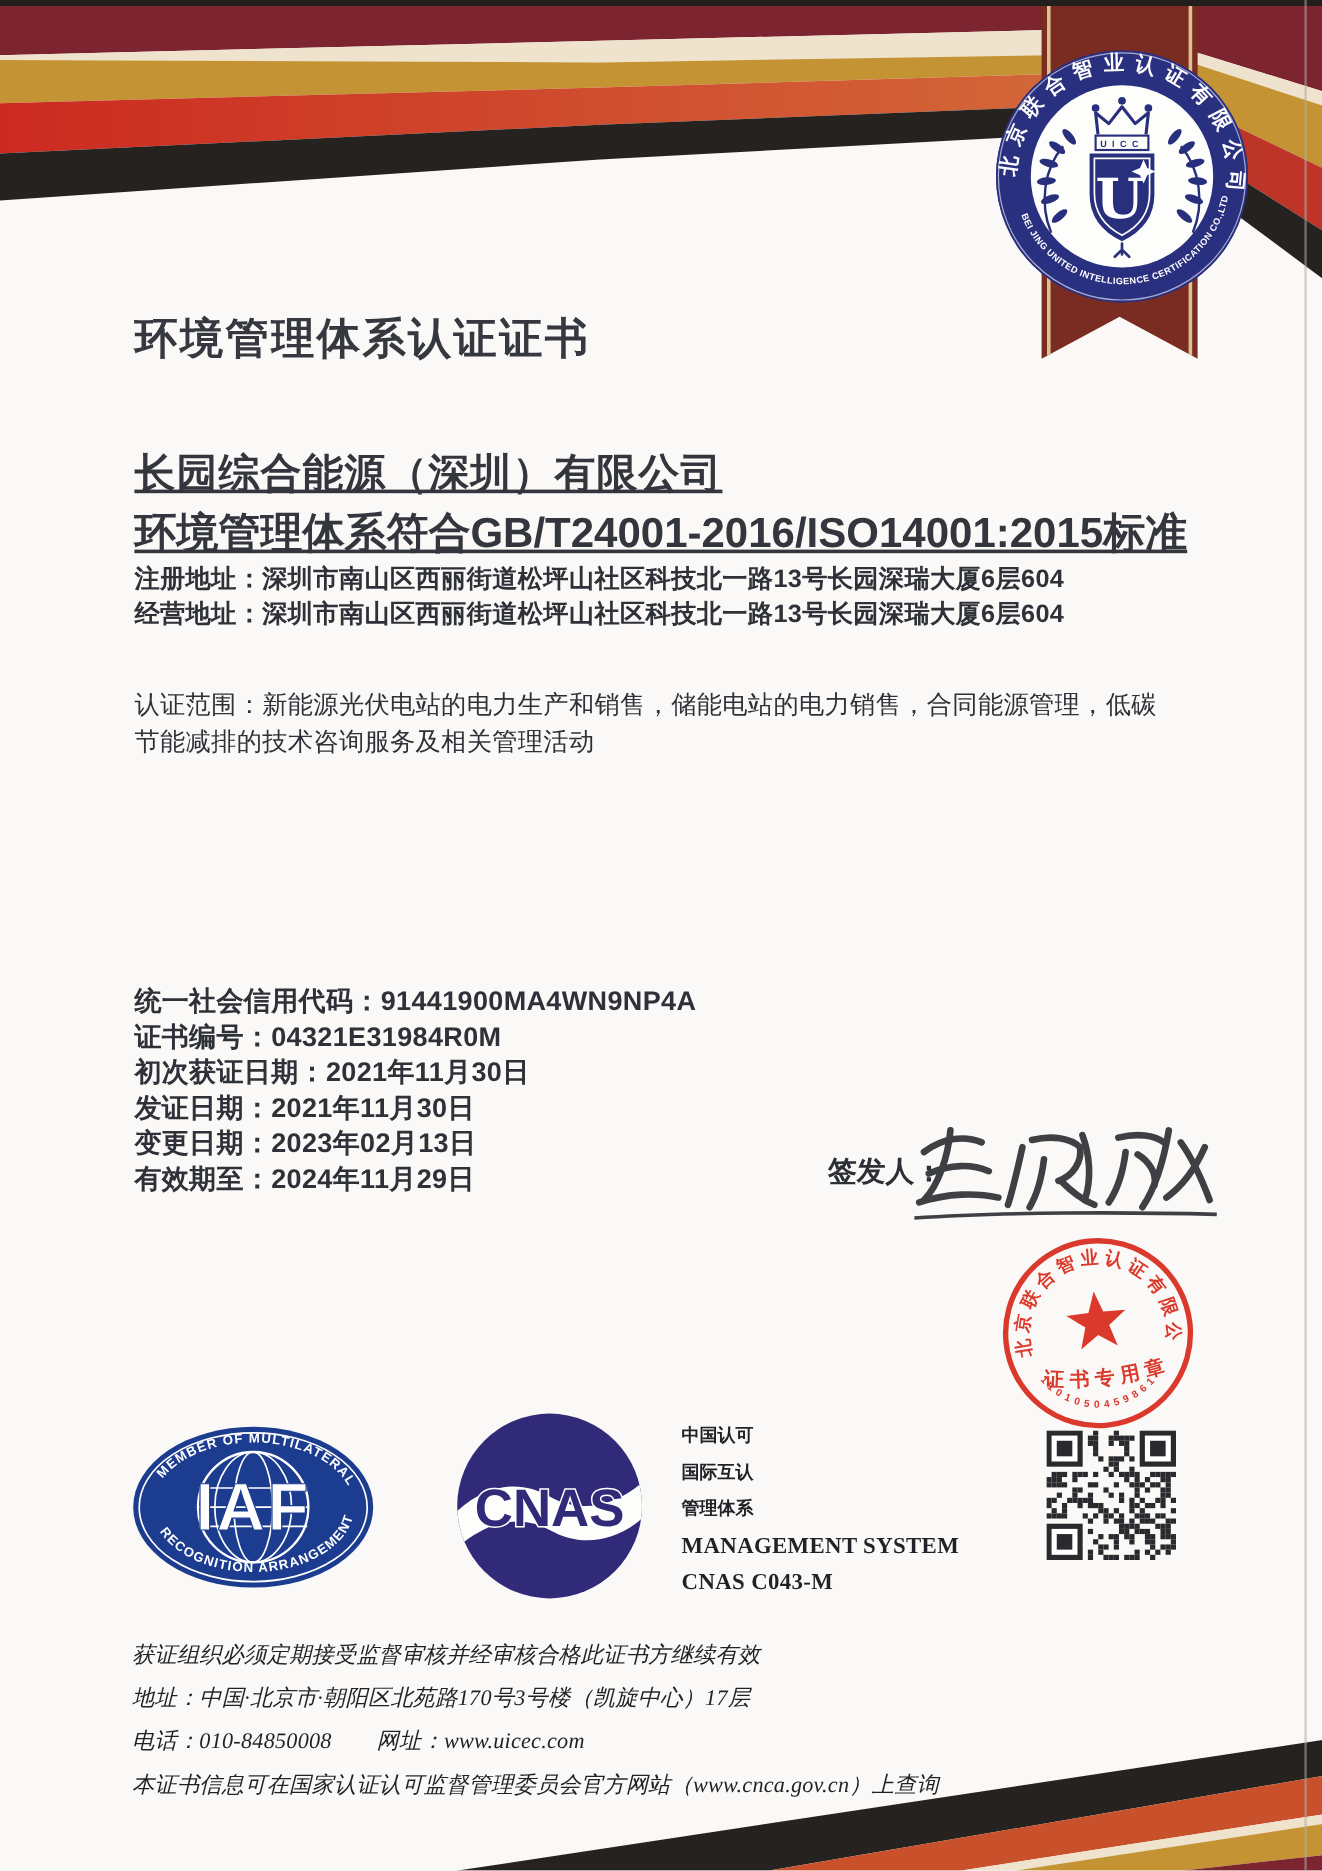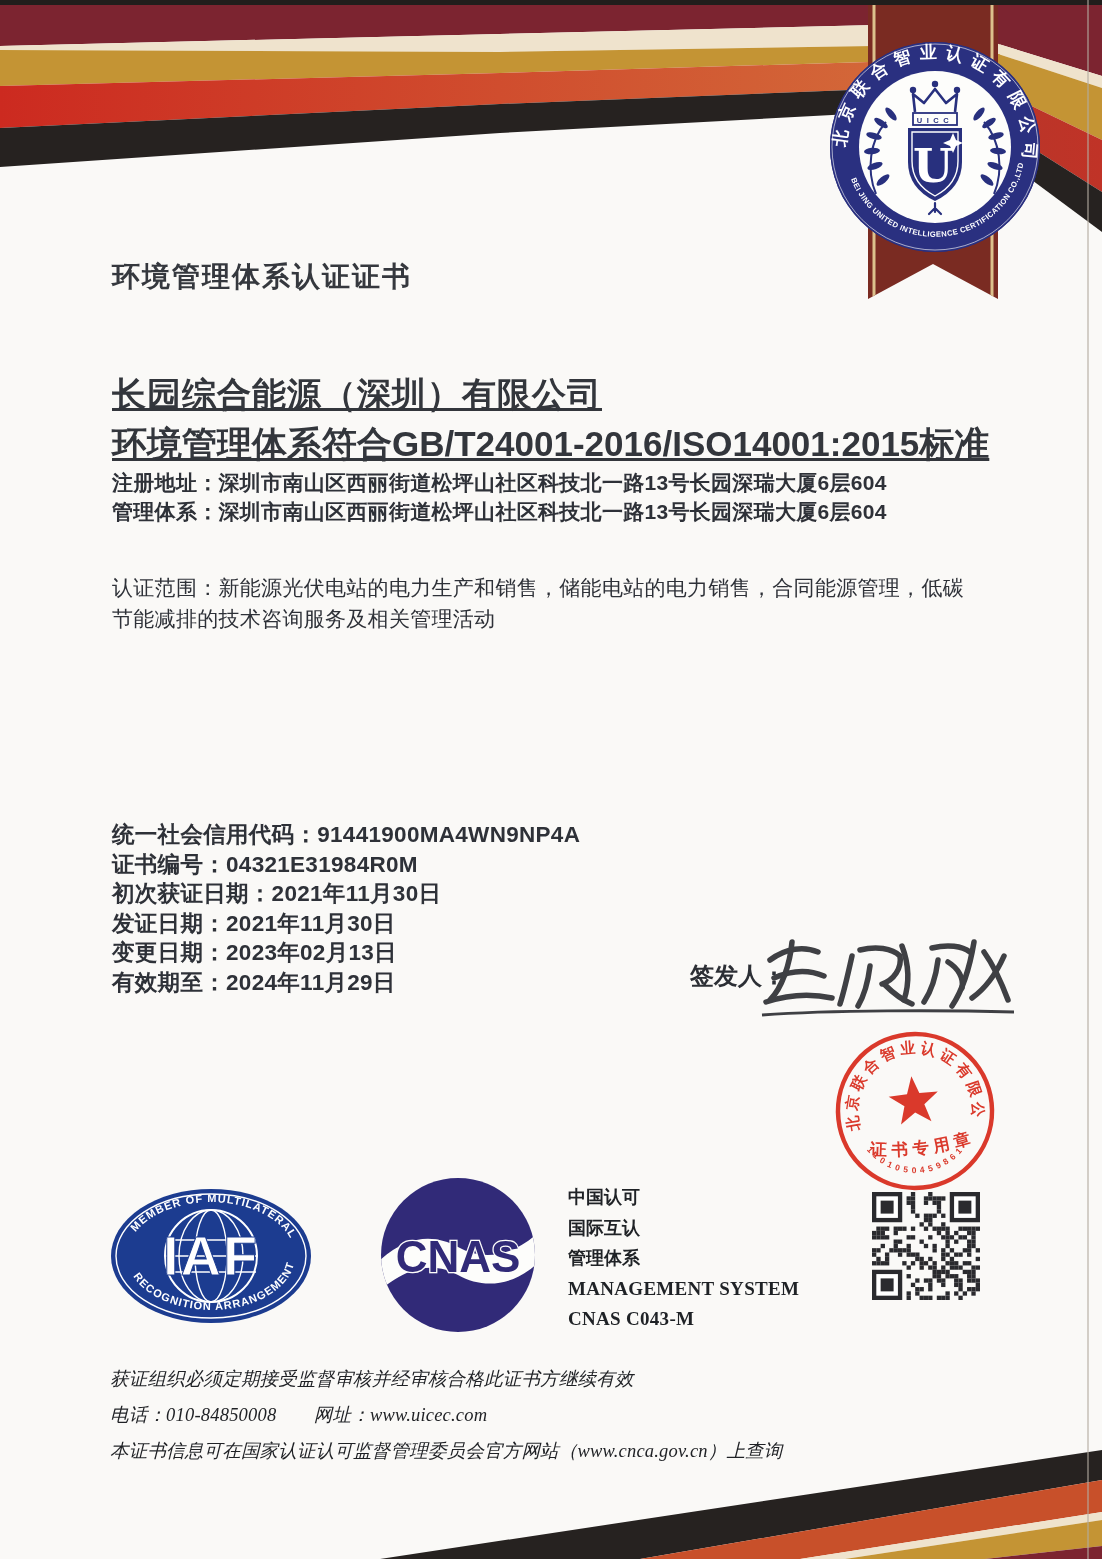--- a/index.html
+++ b/index.html
@@ -8,36 +8,36 @@
     background:#faf9f7; overflow:hidden;
     font-family:"Liberation Sans","DejaVu Sans",sans-serif;
     color:#2e3138;
   }
   .abs{position:absolute;}
   
   .banner-svg{left:0;top:0;z-index:1;}
   .scan-top-edge{left:0;top:0;width:1102px;height:5px;background:#211e1c;z-index:3;}
   .scan-right-edge{left:1087px;top:0;width:2px;height:1559px;background:#b3aba0;opacity:.55;z-index:6;}
   
-  .doc-title{left:112px;top:258px;font-size:28px;font-weight:700;letter-spacing:2px;color:#35383e;z-index:2;}
+  .doc-title{left:112px;top:258px;font-size:36px;font-weight:700;letter-spacing:2px;color:#35383e;z-index:2;}
   .company-name{left:112px;top:372px;font-size:34px;font-weight:700;letter-spacing:1px;color:#33363c;z-index:2;text-decoration:underline;}
   .standard-line{left:112px;top:421px;font-size:35px;font-weight:700;color:#33363c;z-index:2;text-decoration:underline;}
   .address-block{left:112px;top:468px;font-size:21px;font-weight:600;line-height:29px;letter-spacing:.3px;z-index:2;}
   .scope-block{left:112px;top:572px;width:856px;font-size:21px;font-weight:400;line-height:31px;letter-spacing:.3px;z-index:2;}
   .detail-block{left:112px;top:820px;font-size:22.5px;font-weight:700;line-height:29.5px;letter-spacing:.3px;z-index:2;}
   .issuer-row{left:690px;top:960px;font-size:24px;font-weight:600;z-index:2;color:#2c2f35;}
   .signature-svg{left:752px;top:922px;z-index:2;}
   
   .stamp-svg{left:830px;top:1026px;z-index:4;mix-blend-mode:multiply;opacity:.93;}
   .qr-wrap{left:872px;top:1192px;width:108px;height:108px;z-index:3;}
   
   .iaf-svg{left:108px;top:1186px;z-index:2;}
   .cnas-svg{left:378px;top:1175px;z-index:2;}
   .accr-text{left:568px;top:1182px;z-index:2;}
-  .accr-text .cn{font-size:18px;font-weight:700;line-height:30.5px;color:#1f2226;}
+  .accr-text .cn{font-size:15px;font-weight:700;line-height:30.5px;color:#1f2226;}
   .accr-text .en{font-size:19px;font-weight:700;line-height:30px;color:#1f2226;letter-spacing:.3px;font-family:Liberation Serif, serif;}
   
   .footer-block{left:110px;top:1366px;z-index:2;font-family:"Liberation Serif","DejaVu Serif",serif;
     font-size:18.5px;color:#1f2125;}
   .footer-block .fline{margin-bottom:11px;letter-spacing:.2px;font-style:italic;}
   .bottom-stripes{left:0;top:1349px;z-index:1;}
   .sr{position:absolute;width:1px;height:1px;overflow:hidden;clip:rect(0 0 0 0);white-space:nowrap;}
 </style>
 </head>
 <body>
@@ -142,21 +142,21 @@
       </g>
     </g>
   </svg>
 
   <div class="abs doc-title">环境管理体系认证证书</div>
   <div class="abs company-name">长园综合能源（深圳）有限公司</div>
   <div class="abs standard-line">环境管理体系符合GB/T24001-2016/ISO14001:2015标准</div>
 
   <div class="abs address-block">
     <div>注册地址：深圳市南山区西丽街道松坪山社区科技北一路13号长园深瑞大厦6层604</div>
-    <div>管理体系：深圳市南山区西丽街道松坪山社区科技北一路13号长园深瑞大厦6层604</div>
+    <div>经营地址：深圳市南山区西丽街道松坪山社区科技北一路13号长园深瑞大厦6层604</div>
   </div>
 
   <div class="abs scope-block">认证范围：新能源光伏电站的电力生产和销售，储能电站的电力销售，合同能源管理，低碳节能减排的技术咨询服务及相关管理活动</div>
 
   <div class="abs detail-block">
     <div>统一社会信用代码：91441900MA4WN9NP4A</div>
     <div>证书编号：04321E31984R0M</div>
     <div>初次获证日期：2021年11月30日</div>
     <div>发证日期：2021年11月30日</div>
     <div>变更日期：2023年02月13日</div>
@@ -447,20 +447,21 @@
   <div class="abs accr-text">
     <div class="cn">中国认可</div>
     <div class="cn">国际互认</div>
     <div class="cn">管理体系</div>
     <div class="en">MANAGEMENT SYSTEM</div>
     <div class="en">CNAS C043-M</div>
   </div>
 
   <div class="abs footer-block">
     <div class="fline">获证组织必须定期接受监督审核并经审核合格此证书方继续有效</div>
+    <div class="fline">地址：中国·北京市·朝阳区北苑路170号3号楼（凯旋中心）17层</div>
     <div class="fline">电话：010-84850008　　网址：www.uicec.com</div>
     <div class="fline">本证书信息可在国家认证认可监督管理委员会官方网站（www.cnca.gov.cn）上查询</div>
   </div>
 
   <svg class="abs bottom-stripes" width="1102" height="210" viewBox="0 0 1102 210">
     <polygon points="380,210 1102,101 1102,131 640,210" fill="#262220"></polygon>
     <polygon points="640,210 1102,131 1102,163 800,210" fill="#c8502a"></polygon>
     <polygon points="800,210 1102,163 1102,171 845,210" fill="#efe3cd"></polygon>
     <polygon points="845,210 1102,171 1102,197 985,210" fill="#c49434"></polygon>
     <polygon points="985,210 1102,197 1102,210" fill="#7c2430"></polygon>

